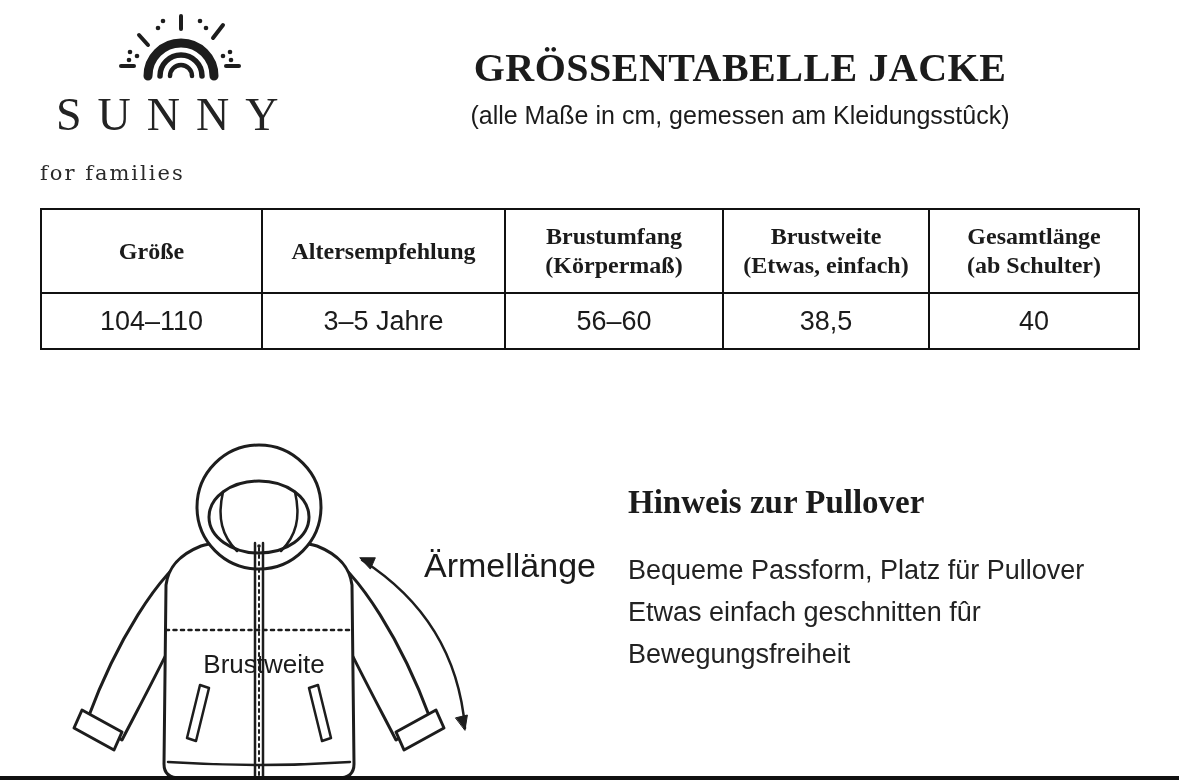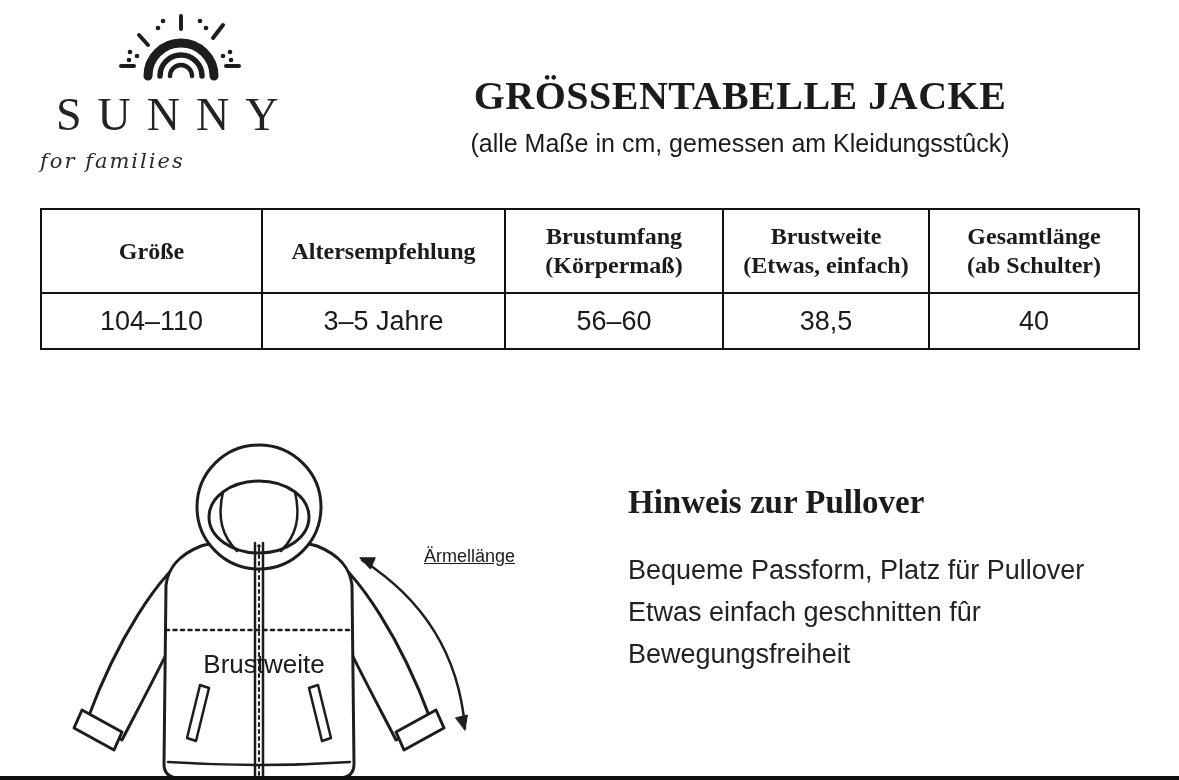--- a/index.html
+++ b/index.html
@@ -6,42 +6,42 @@
   html,body { width:1179px; height:780px; background:#ffffff; overflow:hidden;
               font-family:"Liberation Sans", sans-serif; color:#1b1b1b; }
   .page { position:relative; width:1179px; height:780px; background:#fff; }
 
   
   .logo { position:absolute; left:40px; top:10px; width:280px; }
   .logo svg { display:block; margin:0 auto; }
   .brand-name { display:block; font-family:"Liberation Serif", serif; font-weight:400;
                 font-size:46px; letter-spacing:16px; text-indent:16px; color:#232323;
                 line-height:1.1; margin-top:2px; }
-  .brand-tagline { display:block; font-family:"DejaVu Serif", serif; font-style:italic;
-                   font-size:21px; letter-spacing:2px; color:#2a2a2a; margin-top:8px; }
+  .brand-tagline { display:block; font-family:"DejaVu Serif", serif; 
+                   font-size:21px; letter-spacing:2px; color:#2a2a2a; margin-top:20px; }
 
   
-  .title-block { position:absolute; left:370px; top:44px; width:740px; text-align:center;margin-top:28px; }
+  .title-block { position:absolute; left:370px; top:44px; width:740px; text-align:center; }
   .page-title { font-family:"Liberation Serif", serif; font-weight:700; font-size:40px;
                 letter-spacing:0.5px; color:#1b1b1b; }
   .page-subtitle { font-size:25px; margin-top:10px; color:#1b1b1b; }
 
   
   table.size-table { position:absolute; left:40px; top:208px; width:1098px;
                      border-collapse:collapse; table-layout:fixed;border-radius:23px; }
   .size-table th, .size-table td { border:2px solid #111111; text-align:center;
                                    vertical-align:middle; background:#fff; }
   .size-table th { height:84px; font-family:"Liberation Serif", serif; font-weight:700;
                    font-size:24px; line-height:1.2; padding:2px; }
   .size-table td { height:56px; font-size:27px; font-weight:400; }
   .th-title, .th-sub { display:block; }
 
   
   .jacket-svg { position:absolute; left:70px; top:440px; }
-  .sleeve-label { position:absolute; left:424px; top:546px; font-size:18px;text-decoration:underline; }
+  .sleeve-label { position:absolute; left:424px; top:546px; font-size:34px; }
   .chest-label  { position:absolute; left:197px; top:649px; width:134px;
                   text-align:center; font-size:26px; }
 
   
   .fit-note { position:absolute; left:628px; top:484px; width:540px; }
   .fit-heading { font-family:"Liberation Serif", serif; font-weight:700; font-size:33px;
                  color:#1b1b1b; }
   .fit-lines { margin-top:28px; }
   .fit-lines p { font-size:27px; line-height:42px; color:#222; }
 

